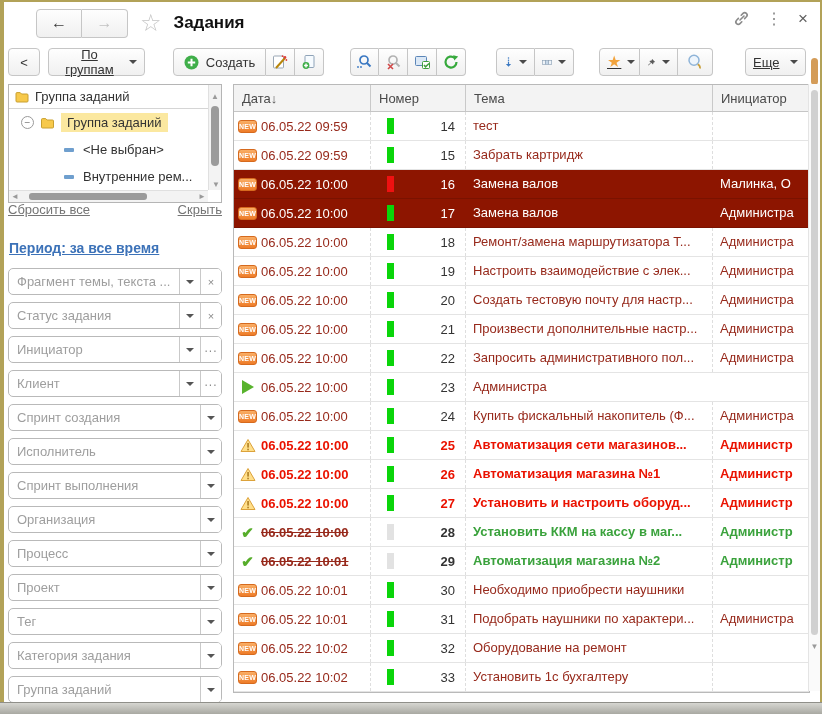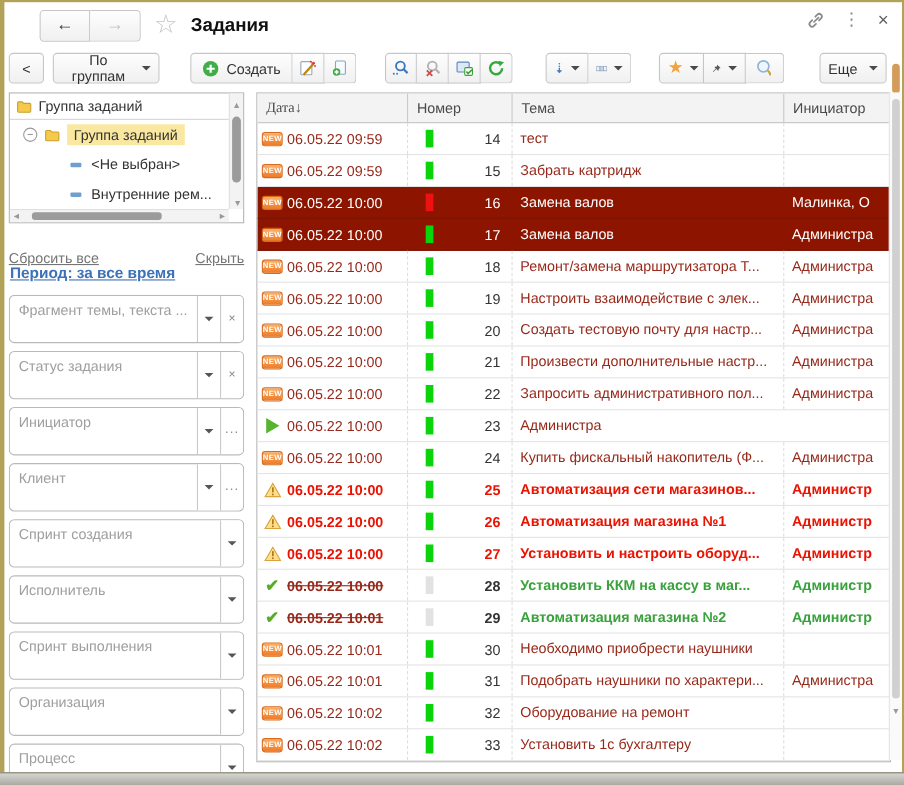--- a/index.html
+++ b/index.html
@@ -27,64 +27,64 @@
   .tb-right { position:absolute; right:12px; top:8px; display:flex; align-items:center; gap:16px; }
   .tb-ico { color:#8a8a8a; font-size:16px; line-height:1; }
   .close-x { color:#5f5f5f; font-size:17px; }
 
   
   .toolbar { position:absolute; left:0; top:42px; right:0; height:36px; display:flex; align-items:center; padding-left:4px; }
   .sq { width:32px; }
   .caret { display:inline-block; width:0; height:0; border-left:4px solid transparent;
            border-right:4px solid transparent; border-top:4px solid #4a4a4a; margin-left:6px; }
   .icon-btn { width:29px; }
-  .w-caret { padding:0 7px; }
+  .w-caret { padding:0 7px;text-decoration:underline; }
   svg { display:block; }
 
   
   .tree-panel { position:absolute; left:4px; top:82px; width:214px; height:119px;
                 border:1px solid #b5b5b5; background:#fff; }
   .tree-head { height:24px; border-bottom:1px solid #d5d5d5; display:flex; align-items:center;
                padding-left:6px; gap:6px; font-size:13px; color:#333; }
   .tree-row { height:27px; display:flex; align-items:center; font-size:13px; color:#333; }
   .expander { width:13px; height:13px; border:1px solid #9a9a9a; border-radius:50%; color:#777;
               font-size:10px; line-height:11px; text-align:center; margin:0 6px 0 12px; }
   .hl { background:#fbe8a0; padding:2px 6px; }
   .dash { display:inline-block; width:10px; height:4px; border-radius:1px; background:#6f9fce; margin:0 9px 0 55px; }
   .tree-vscroll { position:absolute; right:0; top:0; bottom:12px; width:13px; background:#f3f3f3;
                   border-left:1px solid #e0e0e0; text-align:center; }
   .tree-vthumb { width:8px; height:60px; margin:3px auto 0; background:#9b9b9b; border-radius:4px; }
   .tree-hscroll { position:absolute; left:0; right:13px; bottom:0; height:12px; background:#f3f3f3;
                   border-top:1px solid #e0e0e0; display:flex; align-items:center; }
   .tree-hthumb { width:118px; height:7px; background:#9b9b9b; border-radius:3px; margin-left:8px; }
   .sc-arrow { font-size:8px; color:#9a9a9a; line-height:1; }
   .tree-hscroll .sc-arrow { margin:0 2px; }
-  .links-row { position:absolute; left:4px; top:225px; width:214px; display:flex;
+  .links-row { position:absolute; left:4px; top:200px; width:214px; display:flex;
                justify-content:space-between; font-size:13px; }
   .gray-link { color:#757575; text-decoration:underline; }
   .period-link { position:absolute; left:5px; top:238px; font-size:14px; color:#3c72b8; text-decoration:underline;font-weight:bold; }
 
   .filters { position:absolute; left:4px; top:266px; width:214px; bottom:0; overflow:hidden; }
-  .filter { height:44px; margin-bottom:7px; border:1px solid #b9b9b9; border-radius:5px;
+  .filter { height:27px; margin-bottom:7px; border:1px solid #b9b9b9; border-radius:5px;
             display:flex; background:#fff; overflow:hidden; }
   .filter .ph { flex:1; color:#9e9e9e; font-size:13px; line-height:25px; padding-left:8px;
                 white-space:nowrap; overflow:hidden; }
   .fbtn { width:21px; border:none; border-left:1px solid #c9c9c9; background:#fff; color:#8a8a8a;
           font-size:11px; display:flex; align-items:center; justify-content:center;
           font-family:"Liberation Sans", sans-serif; }
   .fbtn .caret { margin-left:0; border-top-color:#555; }
   .fbtn.txt { font-size:12px; letter-spacing:1px; padding-bottom:4px; }
 
   
   .table { position:absolute; left:229px; top:82px; width:577px; height:609px;
            border:1px solid #b9b9b9; background:#fff; overflow:hidden; }
   .thead { display:flex; height:27px; background:#f3f3f3; border-bottom:1px solid #c6c6c6;
            font-size:13px; color:#4a4a4a; align-items:center; }
   .th { padding-left:8px; height:100%; display:flex; align-items:center; }
-  .th-date { width:136px; padding-right:8px;font-family:Liberation Serif, serif; }
+  .th-date { width:136px; padding-right:8px; }
   .th-num  { width:95px; border-left:1px solid #c9c9c9; }
   .th-theme{ width:247px; border-left:1px solid #c9c9c9; }
   .th-init { flex:1; border-left:1px solid #c9c9c9; }
   .sort-ico { color:#555; font-size:13px; }
 
   .row { display:flex; height:29px; border-bottom:1px solid #e4e4e4; align-items:center;
          font-size:13px; color:#97291b; }
   .c-icon { width:27px; display:flex; justify-content:center; align-items:center; }
   .c-date { width:109px; white-space:nowrap; overflow:hidden; }
   .c-num  { width:95px; display:flex; align-items:center; border-left:1px dashed #dedede; height:100%;gap:40px; }

